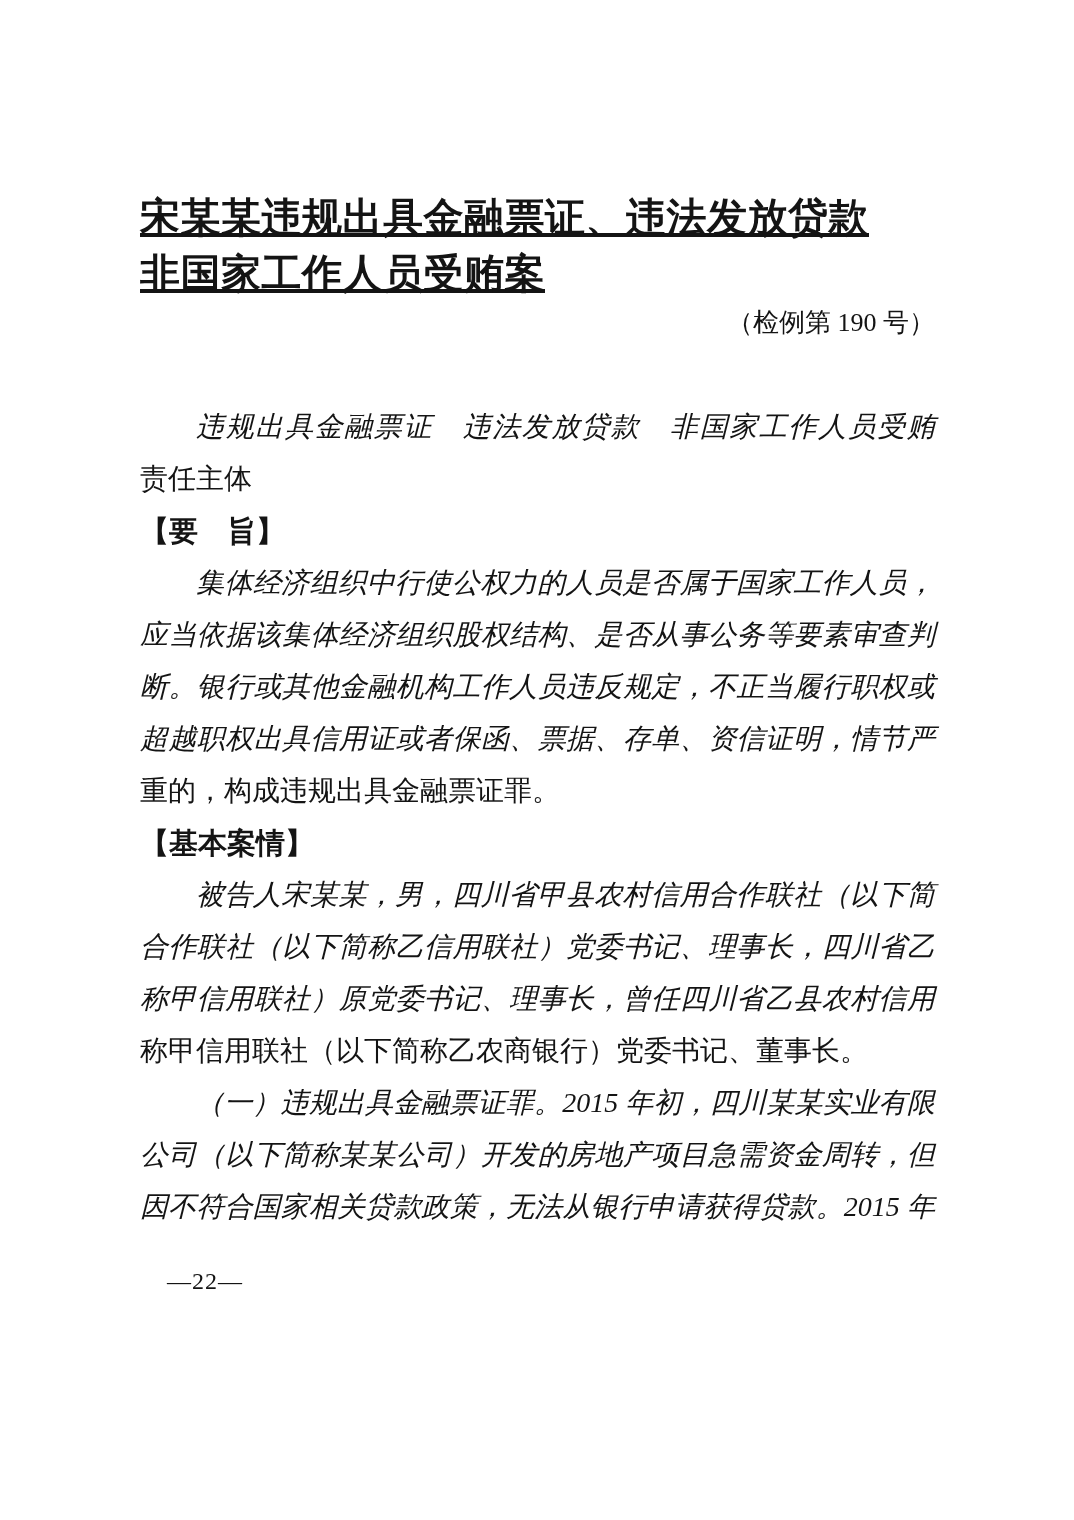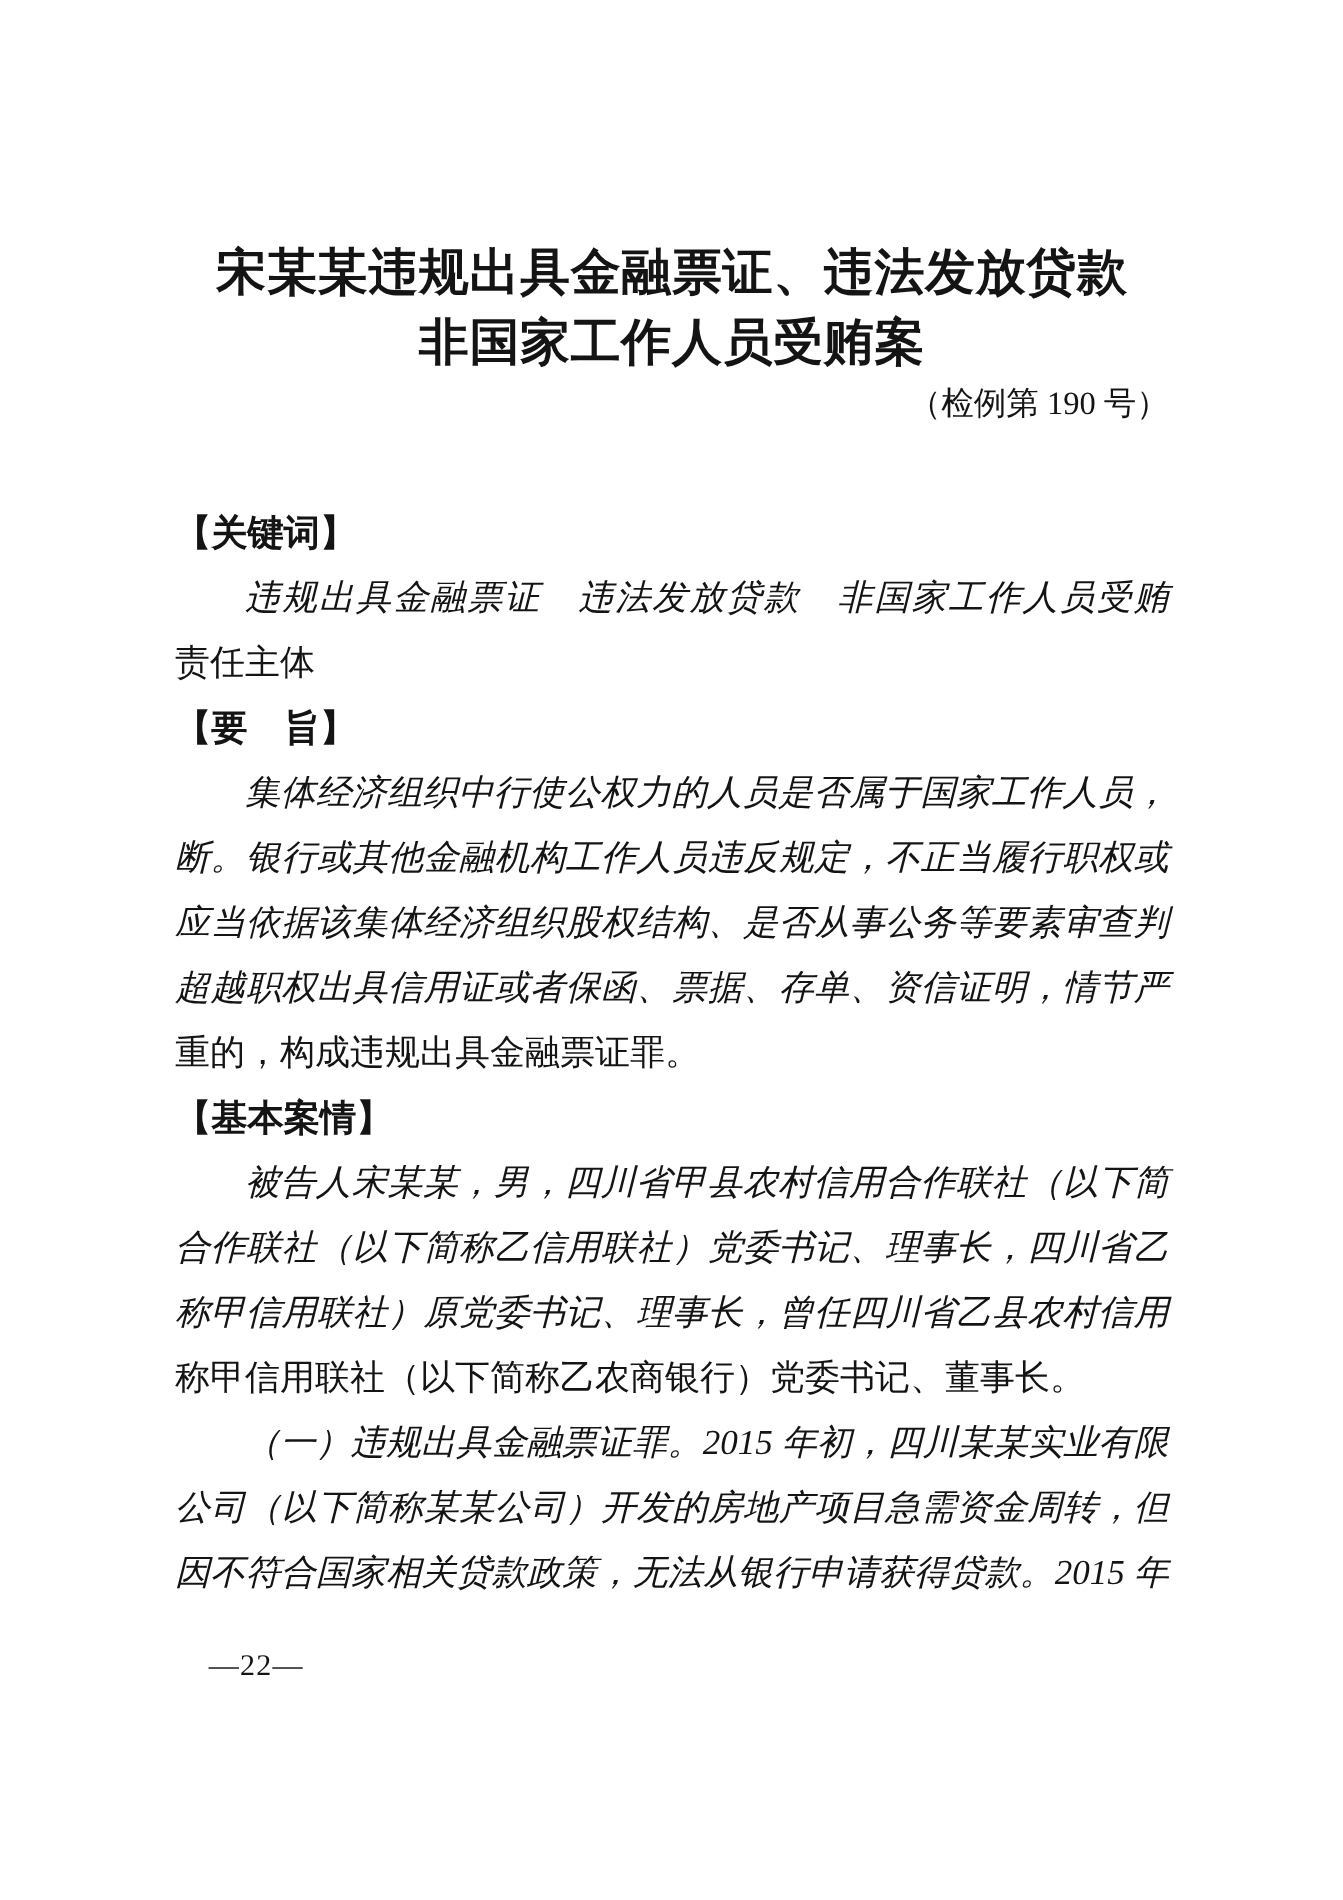--- a/index.html
+++ b/index.html
@@ -13,26 +13,27 @@
     color: #141414;
     font-family: "Liberation Serif", serif;
     overflow: hidden;
   }
   .content {
     margin-left: 140px;
     width: 795px;
   }
   .title {
     margin-top: 190px;
-    text-align: center;
+    text-align: left;
     font-size: 40px;
     line-height: 56px;
     font-weight: 700;
     font-family: "Liberation Serif", serif;
     letter-spacing: 0.5px;
+    text-decoration: underline;
   }
   .subtitle {
     margin-top: 1px;
     text-align: right;
     font-size: 26px;
     line-height: 40px;
     font-weight: 400;
   }
   .body-block {
     margin-top: 58px;
@@ -71,28 +72,27 @@
 
   <div class="title">
     <div>宋某某违规出具金融票证、违法发放贷款</div>
     <div>非国家工作人员受贿案</div>
   </div>
 
   <div class="subtitle">（检例第 190 号）</div>
 
   <div class="body-block">
 
-    <div class="heading">【关键词】</div>
     <div class="line indent justify">违规出具金融票证　违法发放贷款　非国家工作人员受贿</div>
     <div class="line">责任主体</div>
 
     <div class="heading">【要　旨】</div>
     <div class="line indent justify">集体经济组织中行使公权力的人员是否属于国家工作人员，</div>
+    <div class="line justify">应当依据该集体经济组织股权结构、是否从事公务等要素审查判</div>
     <div class="line justify">断。银行或其他金融机构工作人员违反规定，不正当履行职权或</div>
-    <div class="line justify">应当依据该集体经济组织股权结构、是否从事公务等要素审查判</div>
     <div class="line justify">超越职权出具信用证或者保函、票据、存单、资信证明，情节严</div>
     <div class="line">重的，构成违规出具金融票证罪。</div>
 
     <div class="heading">【基本案情】</div>
     <div class="line indent justify">被告人宋某某，男，四川省甲县农村信用合作联社（以下简</div>
     <div class="line justify">合作联社（以下简称乙信用联社）党委书记、理事长，四川省乙</div>
     <div class="line justify">称甲信用联社）原党委书记、理事长，曾任四川省乙县农村信用</div>
     <div class="line">称甲信用联社（以下简称乙农商银行）党委书记、董事长。</div>
 
     <div class="line indent justify">（一）违规出具金融票证罪。2015 年初，四川某某实业有限</div>

